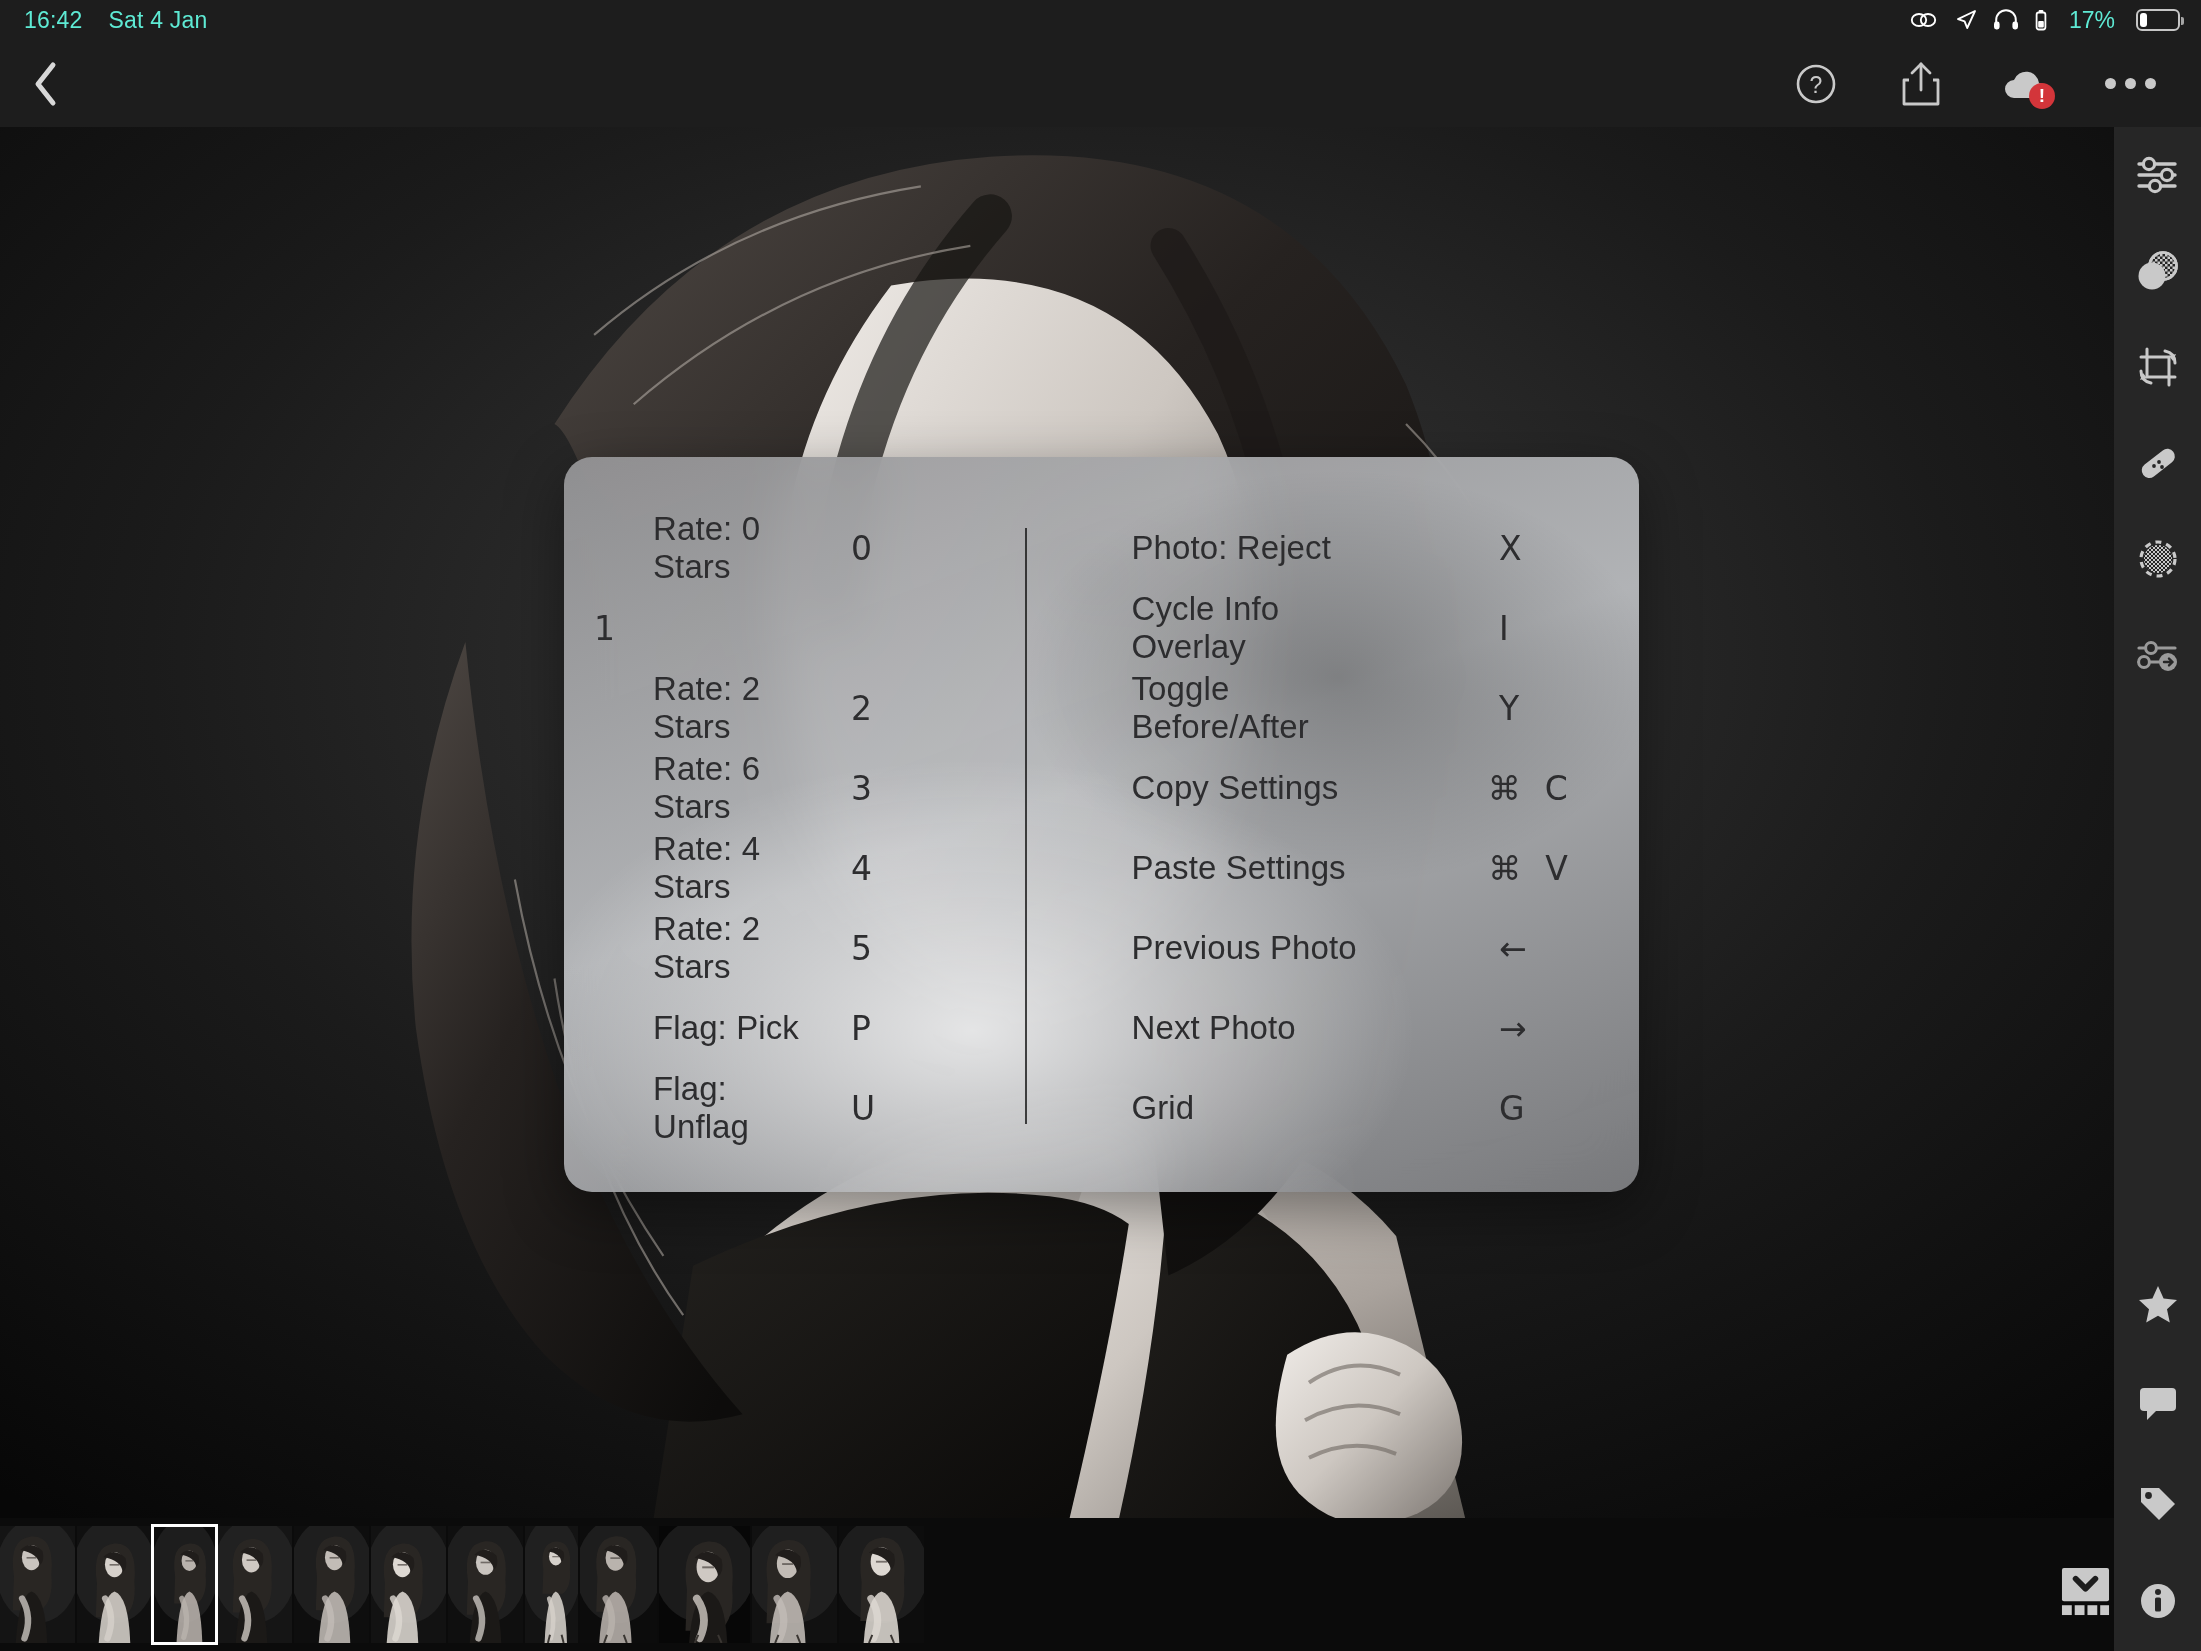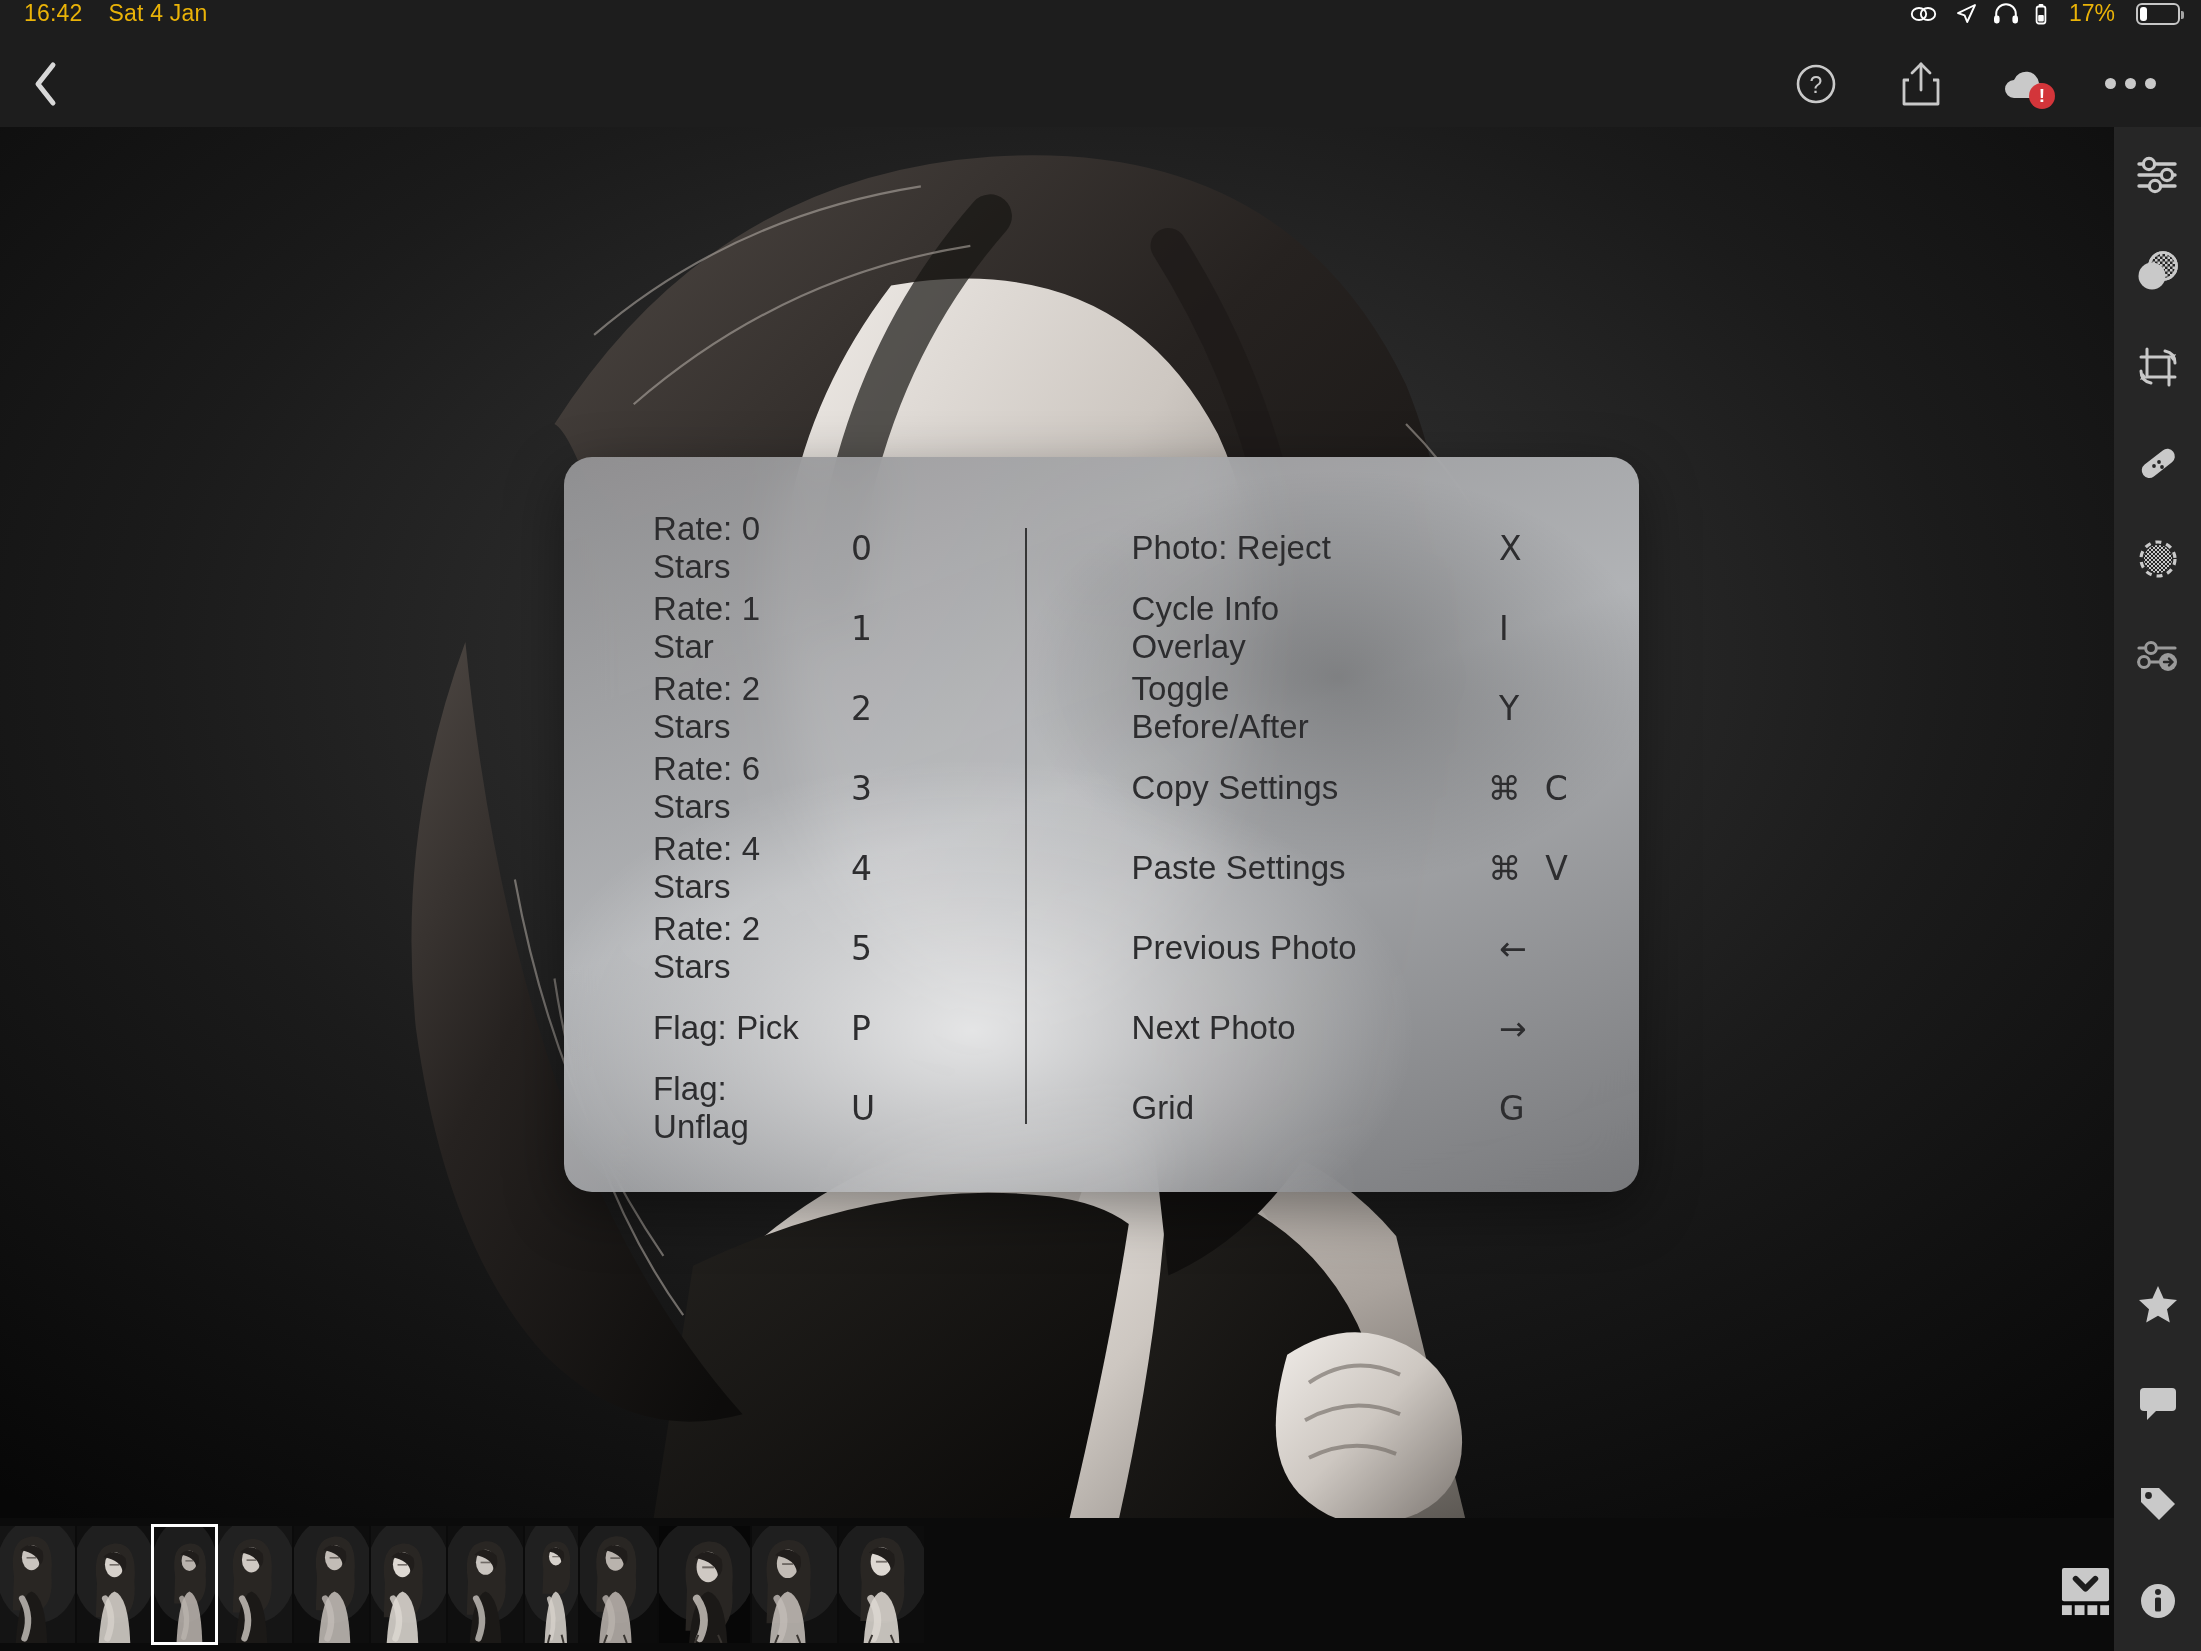--- a/index.html
+++ b/index.html
@@ -7,22 +7,22 @@
     width:2202px; height:1651px;
     background:#000;
     font-family:"Liberation Sans", sans-serif;
     overflow:hidden;
   }
   #app { position:relative; width:2202px; height:1651px; background:#1d1d1d; }
 
   
   #statusbar {
     position:absolute; left:0; top:0; width:2202px; height:40px;
-    background:#1d1d1d; color:#eab308;
-    display:flex; align-items:flex-start;
+    background:#1d1d1d; color:#5eead4;
+    display:flex; align-items:center;
   }
   #sb-left { display:flex; align-items:center; gap:26px; padding-left:24px; font-size:23px; font-weight:500; letter-spacing:0.2px; }
   #sb-right { margin-left:auto; display:flex; align-items:center; gap:16px; padding-right:22px; }
   #sb-right .ic { display:flex; align-items:center; }
   #sb-batt-text { font-size:23px; font-weight:400; margin-left:6px; }
   .battshell { width:44px; height:22px; border:2px solid rgba(255,255,255,.75); border-radius:6px; position:relative; margin-left:5px; }
   .battshell:after { content:""; position:absolute; right:-6px; top:6px; width:3px; height:8px; background:rgba(255,255,255,.6); border-radius:0 2px 2px 0; }
   .battfill { position:absolute; left:2px; top:2px; bottom:2px; width:17%; background:#fff; border-radius:3px; }
 
   
@@ -250,21 +250,20 @@
   <div id="panel">
     <div id="panel-grid">
       <div class="col col-left">
           <div class="row">
             <span class="lbl">Rate: 0 Stars</span>
             <span class="keys">
               <span class="kglyph">0</span>
             </span>
           </div>
           <div class="row">
-            <span class="lbl">Rate: 1 Star</span>
             <span class="keys">
               <span class="kglyph">1</span>
             </span>
           </div>
           <div class="row">
             <span class="lbl">Rate: 2 Stars</span>
             <span class="keys">
               <span class="kglyph">2</span>
             </span>
           </div>

